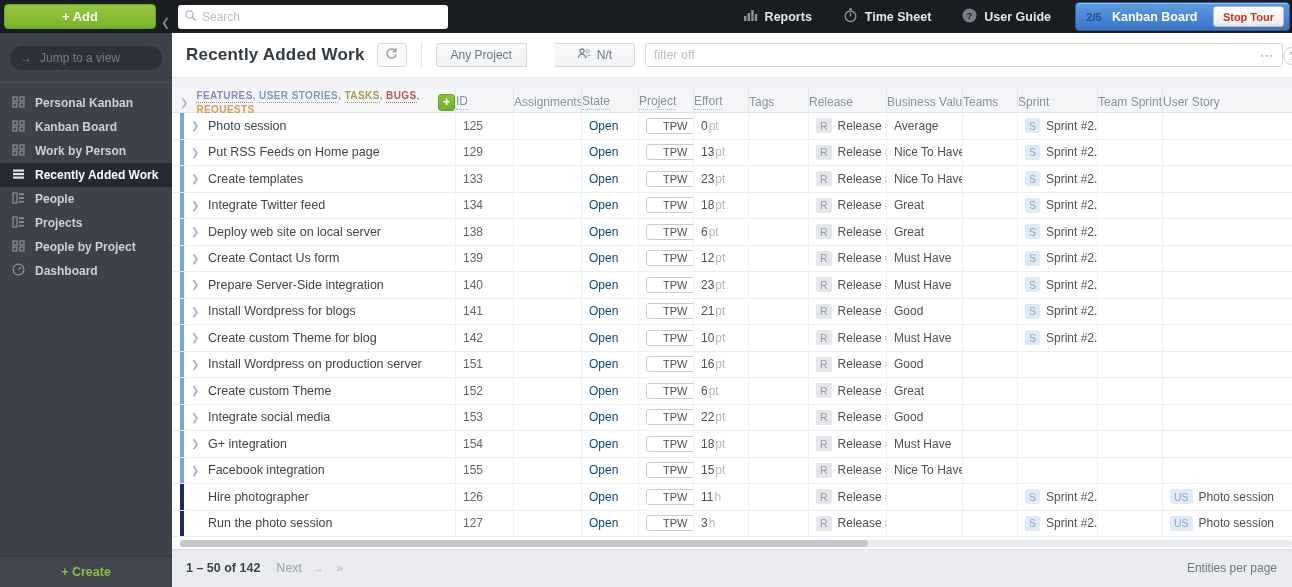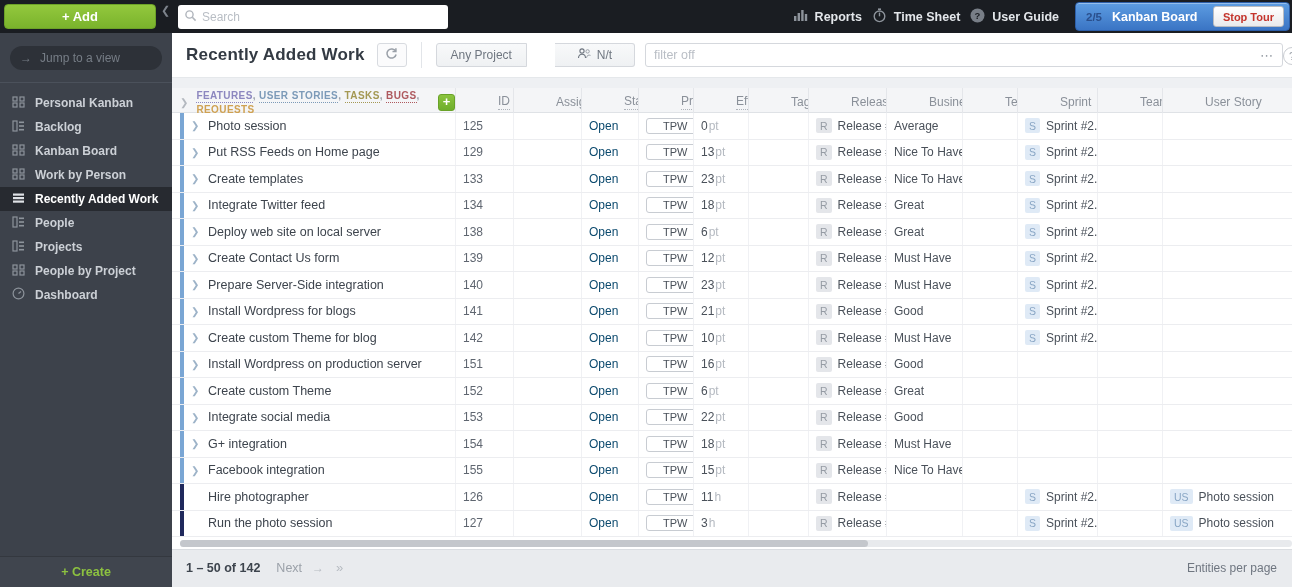--- a/index.html
+++ b/index.html
@@ -1,30 +1,30 @@
 <!DOCTYPE html>
 <html><head>
 <meta charset="utf-8">
 <style>
   * { box-sizing: border-box; margin: 0; padding: 0; }
   html,body { width:1292px; height:587px; overflow:hidden; }
   body { font-family:"Liberation Sans","DejaVu Sans",sans-serif; background:#fff; position:relative; font-size:12px; color:#3d444d; }
 
   
   .topbar { position:absolute; top:0; left:0; width:1292px; height:33px; background:#1a1d22; display:flex; align-items:center; z-index:5; }
-  .topbar-left { width:172px; display:flex; align-items:flex-start; flex:none; }
+  .topbar-left { width:172px; display:flex; align-items:flex-end; flex:none; }
   .add-btn { margin-left:4px; width:152px; height:25px; border:1px solid #6da228; border-radius:4px;
     background:linear-gradient(#93c83d,#7ab32c); color:#fff; font-weight:bold; font-size:13px; cursor:pointer; font-family:inherit; }
   .collapse { color:#7d838c; font-size:11px; font-weight:bold; margin-left:5px; cursor:pointer; }
   .search-box { margin-left:6px; width:270px; height:21px; background:#fff; border-radius:3px; display:flex; align-items:center; padding:12px 6px; flex:none; }
   .search-box svg { flex:none; }
   .search-box input { border:0; outline:0; flex:1; font-size:12px; margin-left:5px; color:#3d444d; font-family:inherit; }
   .search-box input::placeholder { color:#b9bec5; }
   .topbar-spacer { flex:1; }
-  .topbar-nav { display:flex; align-items:center; gap:10px; margin-right:16px; }
+  .topbar-nav { display:flex; align-items:center; gap:31px; margin-right:24px; }
   .nav-item { display:flex; align-items:center; gap:7px; cursor:pointer; }
   .nav-item .nlabel { color:#e3e6ea; font-weight:bold; font-size:12.5px; }
   .tour { width:215px; height:29px; margin-right:2px; flex:none; border-radius:4px; border:1px solid #2d5fa9;
     background:linear-gradient(#5d9de2,#3a74c4); display:flex; align-items:center; padding:0 5px 0 10px; box-shadow:inset 0 1px 0 rgba(255,255,255,.35); }
   .tour-step { color:#2a4f8c; font-weight:bold; font-size:11.5px; margin-right:10px; }
   .tour-title { color:#fff; font-weight:bold; font-size:12.5px; flex:1; }
   .stop-tour { height:21px; padding:0 9px; border:1px solid #b9bcc2; border-radius:3px;
     background:linear-gradient(#fff,#e9eaec); color:#c4342c; font-weight:bold; font-size:11px; cursor:pointer; font-family:inherit; }
 
   
@@ -54,21 +54,21 @@
   .filter-wrap input { flex:1; border:0; outline:0; font-size:12.5px; color:#3d444d; font-family:inherit; }
   .filter-wrap input::placeholder { color:#b9bec5; }
   .filter-more { color:#9aa0a8; font-size:13px; letter-spacing:1px; cursor:pointer; }
   .help-circle { position:absolute; right:-9px; top:14px; width:18px; height:18px; border:1px solid #c9ccd1; border-radius:50%; background:#fff; color:#9aa0a8; font-size:11px; text-align:center; line-height:16px; }
   .strip { height:10px; background:#eef0f3; flex:none; }
 
   
   .grid-cols { display:grid; grid-template-columns:284px 58px 68px 57px 55px 55px 60px 78px 76px 55px 80px 65px 1fr; }
   .thead { height:25px; background:#f4f5f7; border-bottom:1px solid #dfe2e6; flex:none; }
   .hcell, .cell { display:flex; align-items:center; overflow:hidden; white-space:nowrap; }
-  .hcell { padding-left:22px; color:#8a9099; font-size:12px; border-right:1px solid #e4e6ea;margin-left:20px; }
+  .hcell { padding-left:0; color:#8a9099; font-size:12px; border-right:1px solid #e4e6ea; }
   .hcell:last-child { border-right:0; }
   .hcell.dotted .ht { border-bottom:1px dotted #aeb3ba; padding-bottom:1px; }
   .hcell-first { padding-left:8px; border-right:1px solid #e4e6ea; display:flex; align-items:center; }
   .hchev { color:#b3b8bf; font-size:10px; margin-right:8px; }
   .tab { font-size:10px; font-weight:bold; letter-spacing:.4px; cursor:pointer; }
   .tab .tx { text-decoration:none; border-bottom:1px dotted currentColor; padding-bottom:1px; }
   .tab .comma { color:#9aa0a8; }
   .plus-btn { width:17px; height:17px; margin-left:5px; border:1px solid #69a228; border-radius:3px; background:linear-gradient(#8bc43e,#6fae2c); color:#fff; font-size:13px; font-weight:bold; line-height:14px; text-align:center; cursor:pointer; flex:none; }
 
   .tbody { flex:none; }
@@ -166,31 +166,20 @@
               <rect x="1" y="1" width="4" height="4"></rect>
               <rect x="8" y="1" width="4" height="4"></rect>
               <rect x="1" y="7" width="4" height="4"></rect>
               <rect x="8" y="7" width="4" height="4"></rect>
             </g>
           </svg></span>
     <span class="slabel">Personal Kanban</span>
   </div>
       <div class="side-item">
     <span class="sicon"><svg width="13" height="12" viewBox="0 0 13 12">
-            <rect x="1" y="1" width="4" height="10" stroke="#8d939b" fill="none" stroke-width="1.2"></rect>
-            <g fill="#8d939b">
-              <rect x="7" y="1.5" width="5" height="1.6"></rect>
-              <rect x="7" y="5.2" width="5" height="1.6"></rect>
-              <rect x="7" y="8.9" width="5" height="1.6"></rect>
-            </g>
-          </svg></span>
-    <span class="slabel">Backlog</span>
-  </div>
-      <div class="side-item">
-    <span class="sicon"><svg width="13" height="12" viewBox="0 0 13 12">
             <g stroke="#8d939b" fill="none" stroke-width="1.2">
               <rect x="1" y="1" width="4" height="4"></rect>
               <rect x="8" y="1" width="4" height="4"></rect>
               <rect x="1" y="7" width="4" height="4"></rect>
               <rect x="8" y="7" width="4" height="4"></rect>
             </g>
           </svg></span>
     <span class="slabel">Kanban Board</span>
   </div>
       <div class="side-item">

